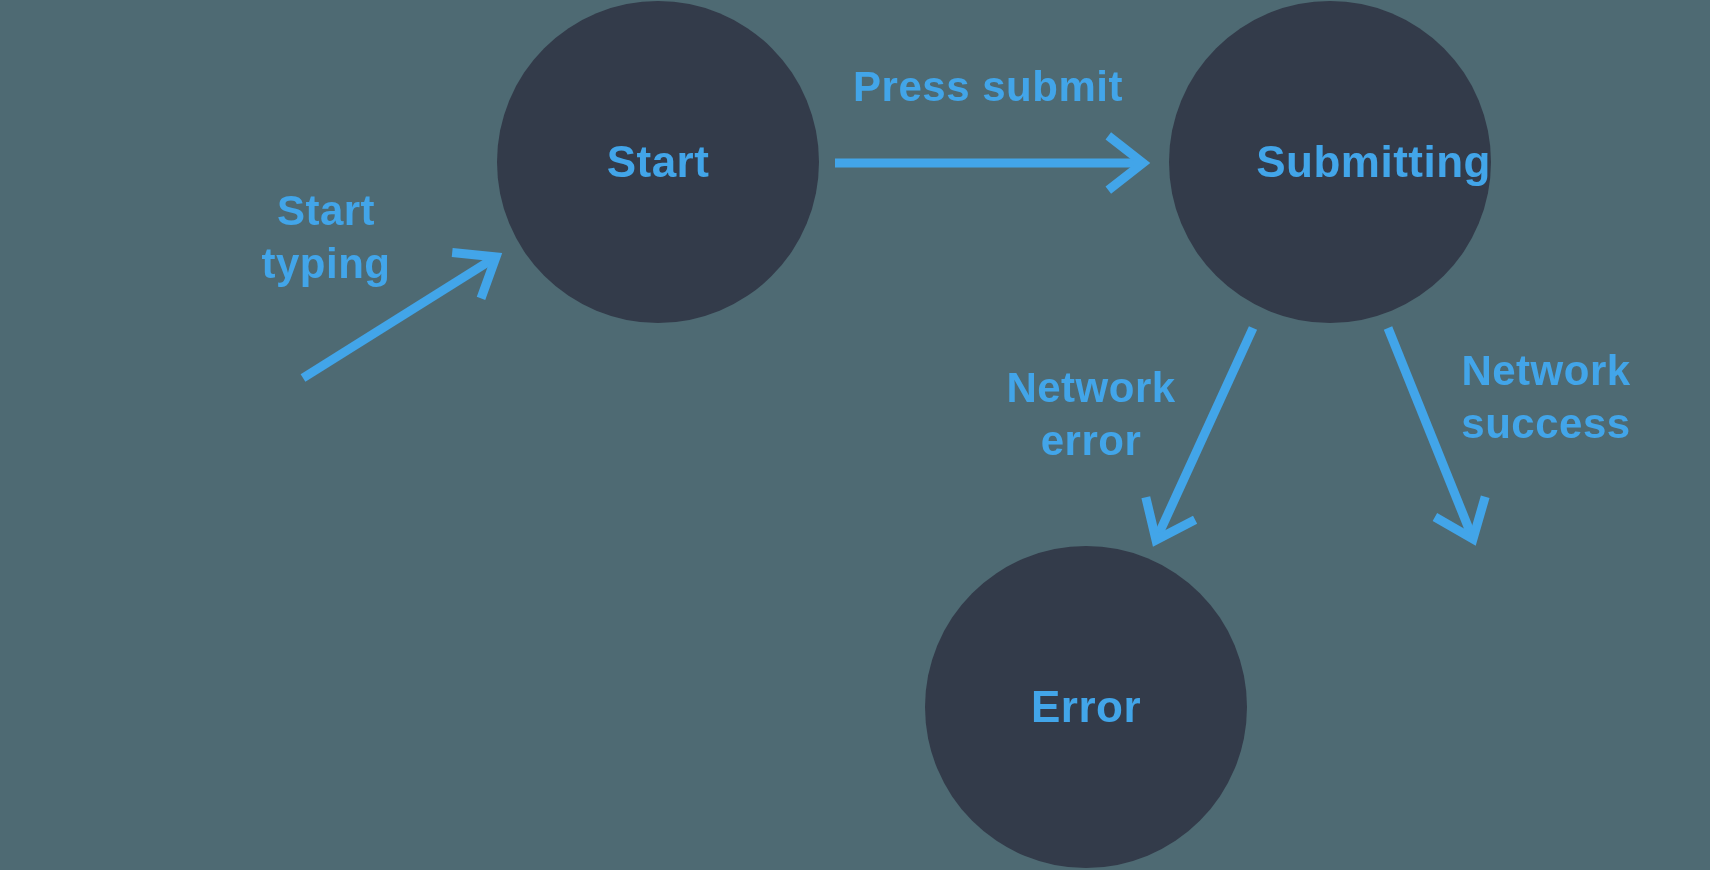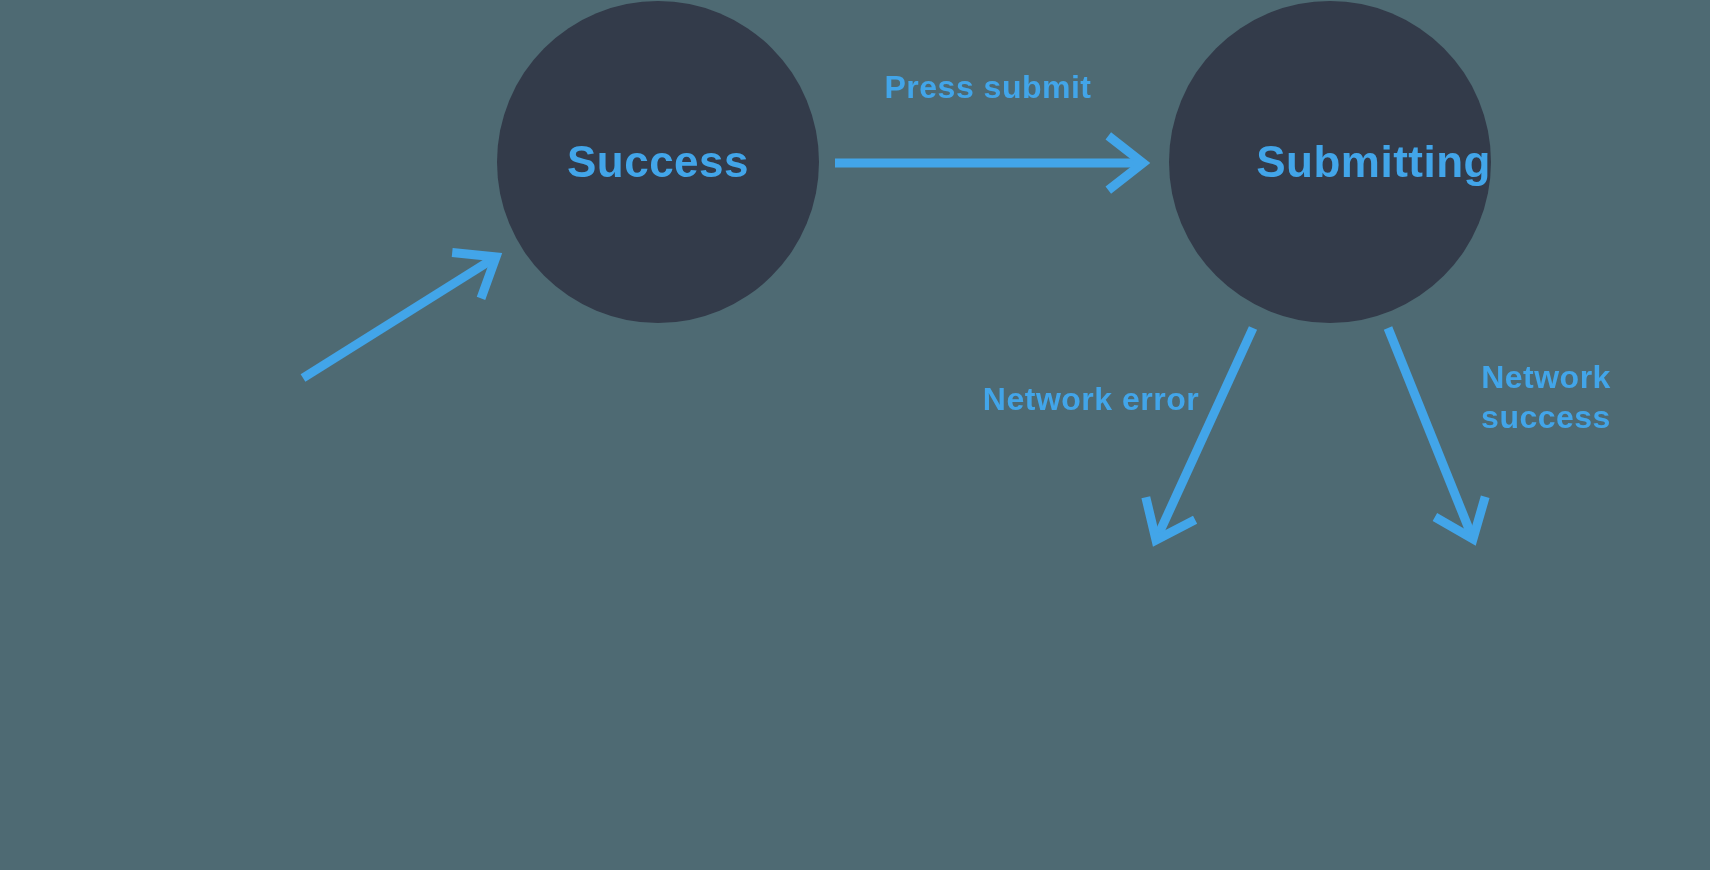--- a/index.html
+++ b/index.html
@@ -44,21 +44,21 @@
   .node-label {
     color: #42A5E9;
     font-size: 44px;
     font-weight: 600;
     letter-spacing: 0.5px;
   }
   .edge-label {
     position: absolute;
     transform: translate(-50%, -50%);
     color: #42A5E9;
-    font-size: 32px;
+    font-size: 42px;
     font-weight: 600;
     line-height: 1.25;
     text-align: center;
     letter-spacing: 0.5px;
   }
   .edge-label.nowrap { white-space: nowrap; }
   .edge-label.wrap-narrow { width: 150px; }
   .edge-label.wrap-medium { width: 230px; }
 </style>
 </head>
@@ -80,29 +80,33 @@
       <path d="M1145.8 497.2 L1156 540 L1195.1 519.8"></path>
     </g>
     <g>
       <line x1="1388" y1="328" x2="1473" y2="539"></line>
       <path d="M1434.9 517.0 L1473 539 L1485.2 496.7"></path>
     </g>
   </svg>
 
 
   <div class="node" style="left:497px; top:1px;">
-    <span class="node-label">Success</span>
+    <span class="node-label">Start</span>
   </div>
 
   <div class="node" style="left:1169px; top:1px;justify-content:flex-end;">
     <span class="node-label">Submitting</span>
   </div>
 
+  <div class="node" style="left:925px; top:546px;">
+    <span class="node-label">Error</span>
+  </div>
 
 
+  <div class="edge-label wrap-narrow" style="left:326px; top:237px;">Start typing</div>
 
   <div class="edge-label nowrap" style="left:988px; top:87px;">Press submit</div>
 
-  <div class="edge-label wrap-medium" style="left:1091px; top:399px;">Network error</div>
+  <div class="edge-label wrap-medium" style="left:1091px; top:414px;">Network error</div>
 
   <div class="edge-label wrap-medium" style="left:1546px; top:397px;text-align:center;">Network success</div>
 
 </div>
 
 </body></html>

